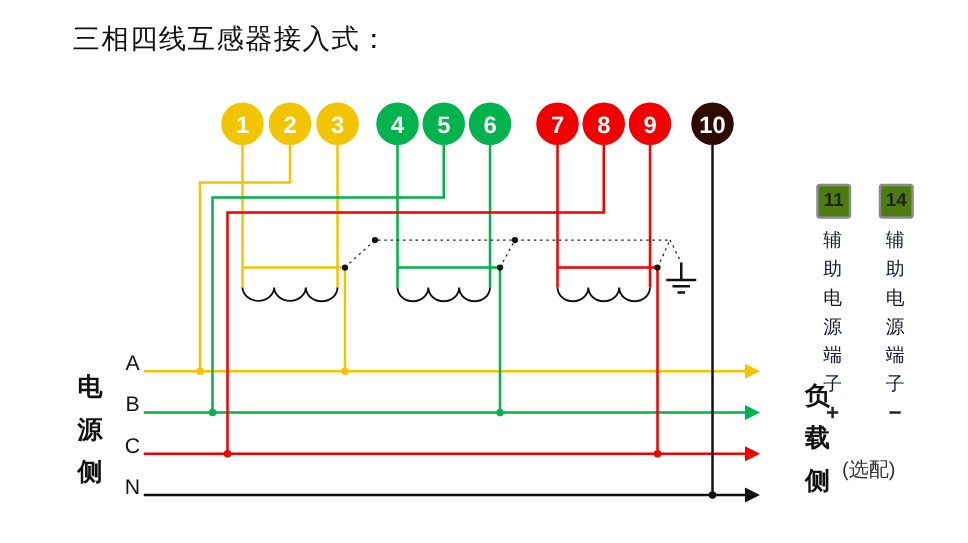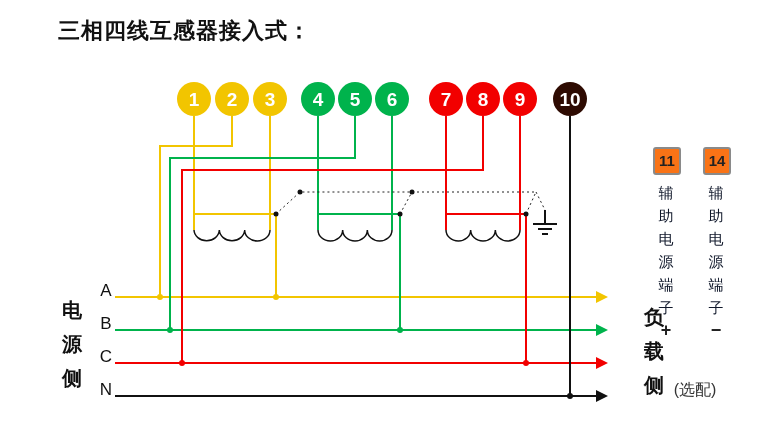--- a/index.html
+++ b/index.html
@@ -1,29 +1,29 @@
 <!DOCTYPE html>
 <html><head>
 <meta charset="utf-8">
 <style>
   html,body{margin:0;padding:0;background:#ffffff;}
   #stage{position:relative;width:774px;height:434px;background:#ffffff;overflow:hidden;
          font-family:"Liberation Sans","DejaVu Sans",sans-serif;}
   #wires{position:absolute;left:0;top:0;}
-  .title{position:absolute;left:58px;top:16px;font-size:22px;font-weight:bold;color:#111;letter-spacing:1px;}
+  .title{position:absolute;left:58px;top:16px;font-size:22px;font-weight:normal;color:#111;letter-spacing:1px;}
   .tnum{font:bold 19px "Liberation Sans","DejaVu Sans",sans-serif;fill:#ffffff;text-anchor:middle;}
   .vlabel{position:absolute;width:24px;font-size:20px;font-weight:bold;color:#111;
           line-height:34px;word-break:break-all;text-align:center;}
   .phase-letter{position:absolute;left:97px;width:18px;font-size:17px;color:#111;text-align:center;}
   .aux-box{position:absolute;top:147px;width:24px;height:24px;border:2px solid #8a8a8a;border-radius:3px;
-           text-align:center;line-height:24px;font-size:15px;font-weight:bold;color:#222;background:#f97316;}
+           text-align:center;line-height:24px;font-size:15px;font-weight:bold;color:#222;background:#4d7c0f;}
   .vtext{position:absolute;top:181px;width:18px;font-size:15px;color:#0f172a;line-height:23px;
          word-break:break-all;text-align:center;}
   .vsign{position:absolute;top:320px;width:18px;font-size:18px;font-weight:bold;color:#222;text-align:center;}
-  .opt-note{position:absolute;left:650px;top:380px;width:90px;text-align:center;font-size:16px;color:#333;}
+  .opt-note{position:absolute;left:650px;top:366px;width:90px;text-align:center;font-size:16px;color:#333;}
 </style>
 </head>
 <body>
 
 <div id="stage">
 
   <svg id="wires" width="774" height="434" viewBox="0 0 774 434" xmlns="http://www.w3.org/2000/svg">
 
     <g fill="none" stroke-width="2" stroke="#F2C500">
       <path d="M115,297 H596"></path>

